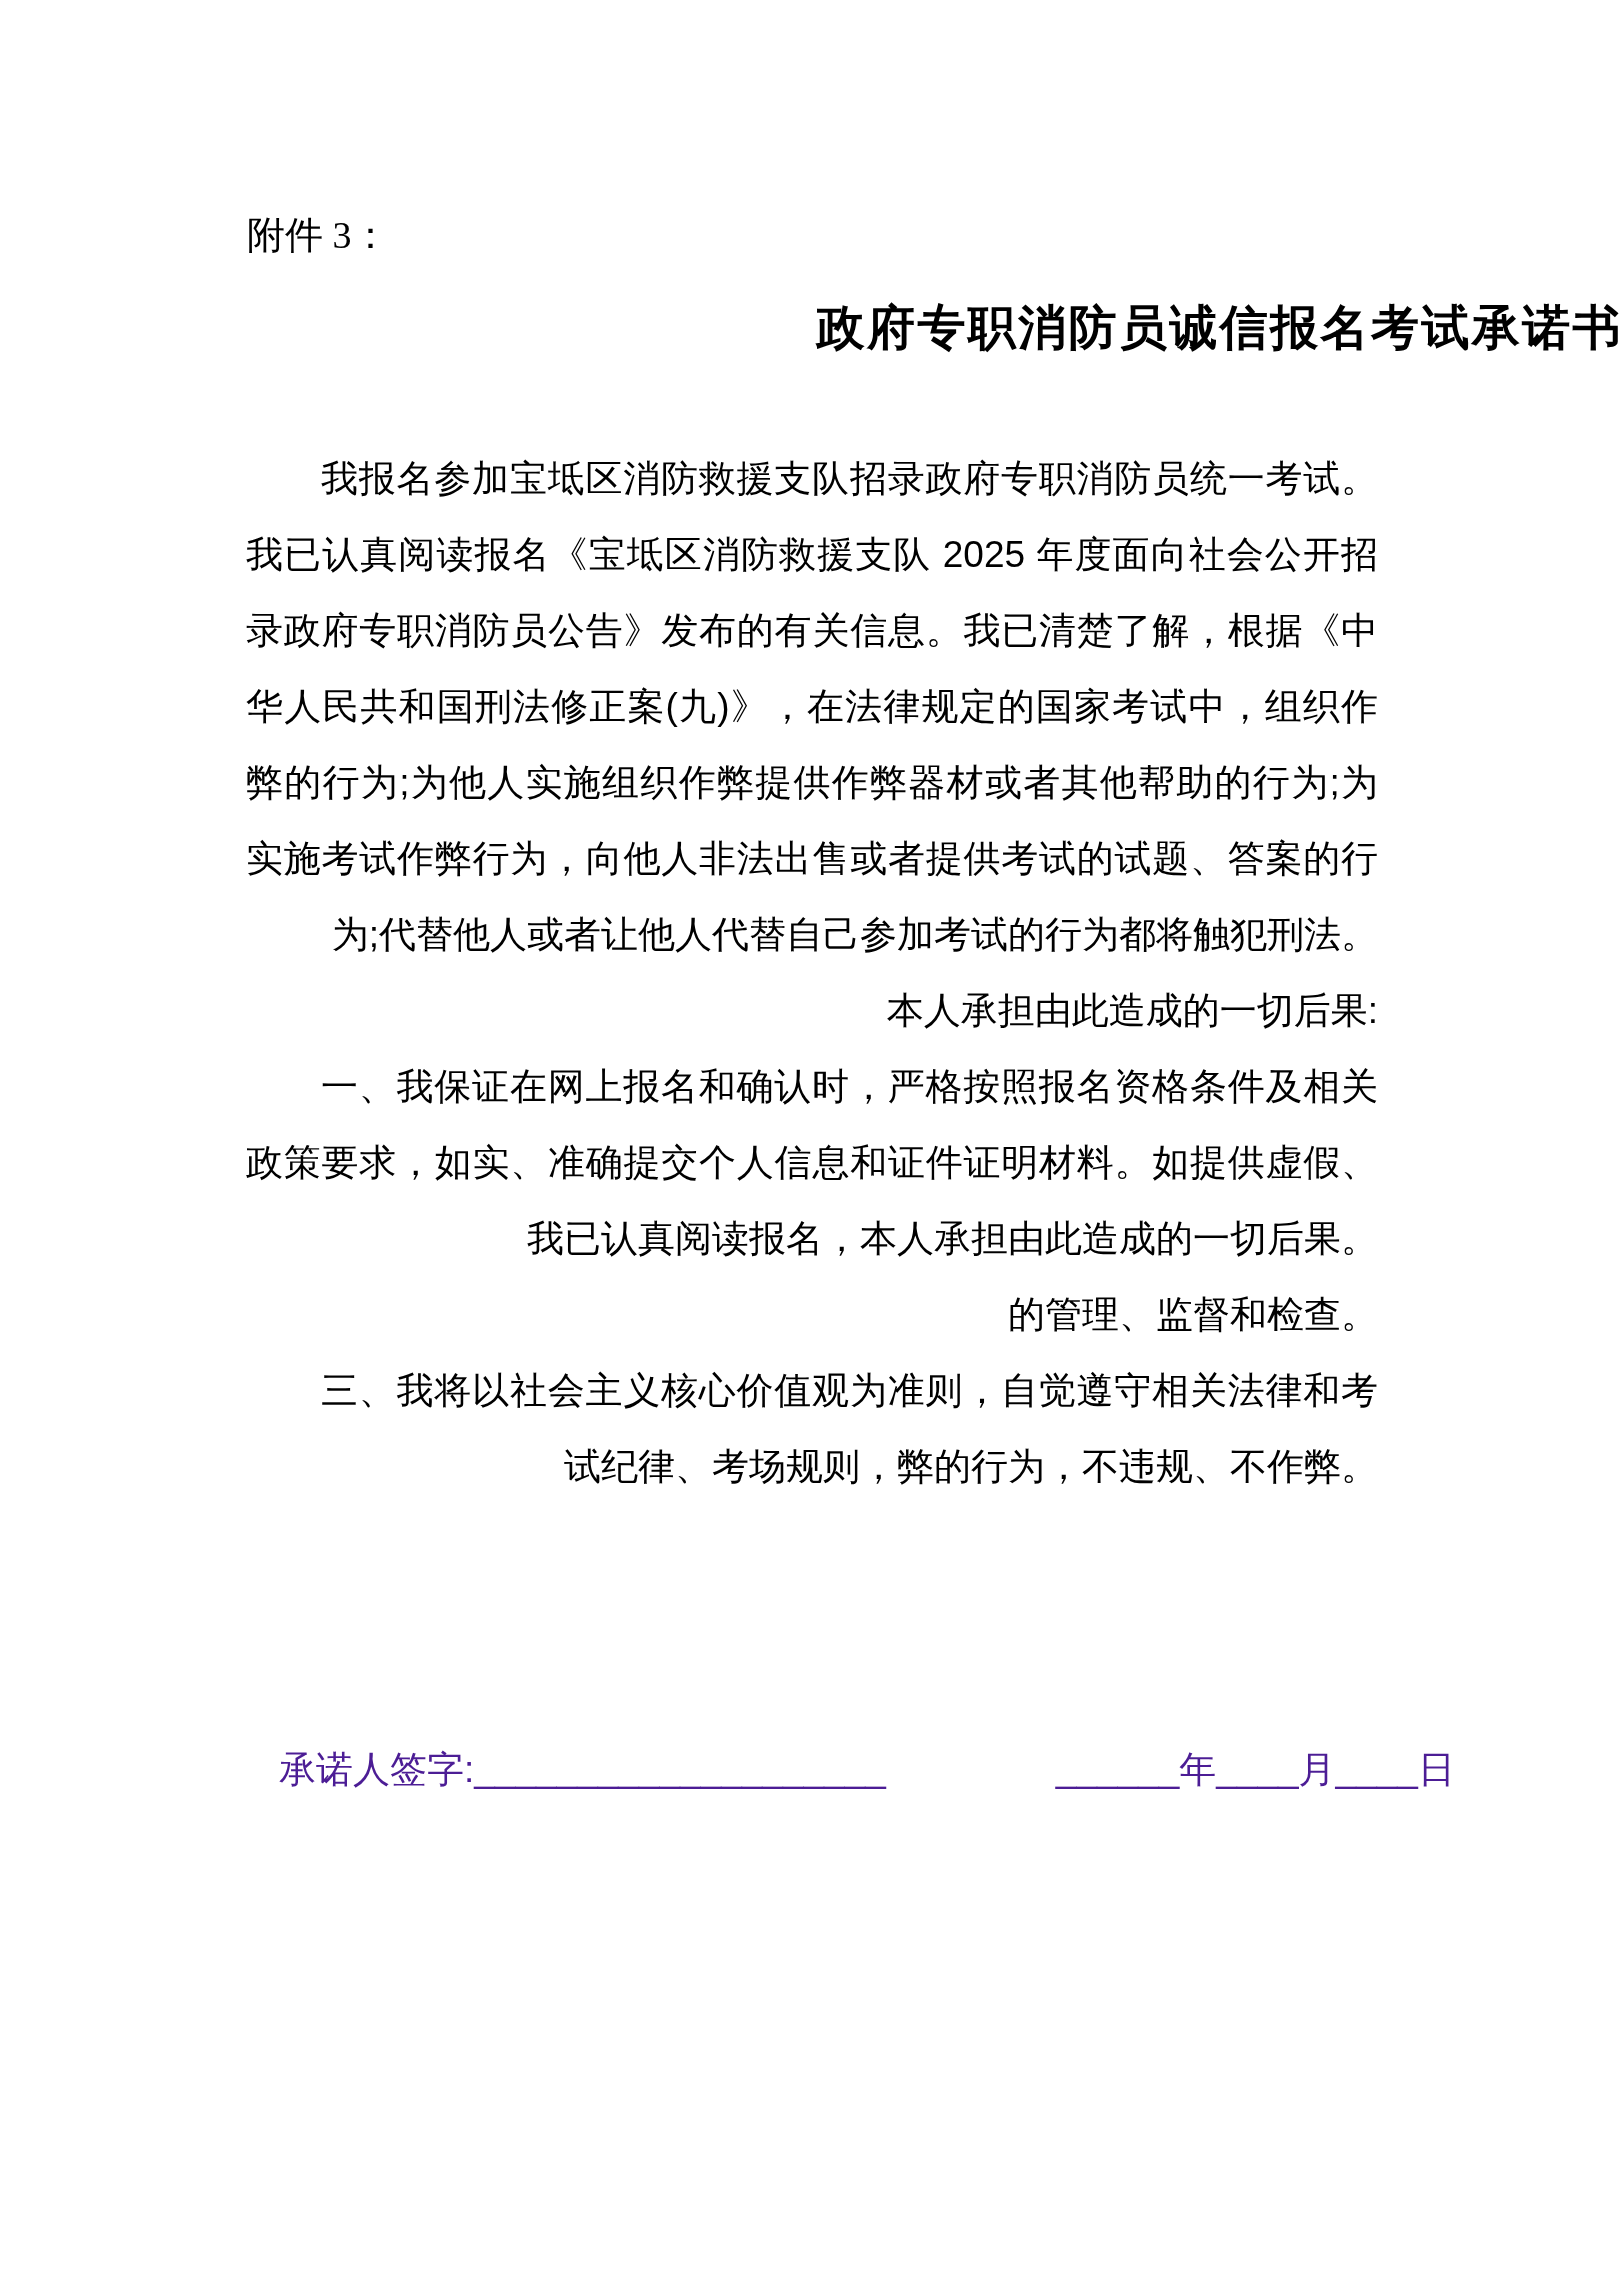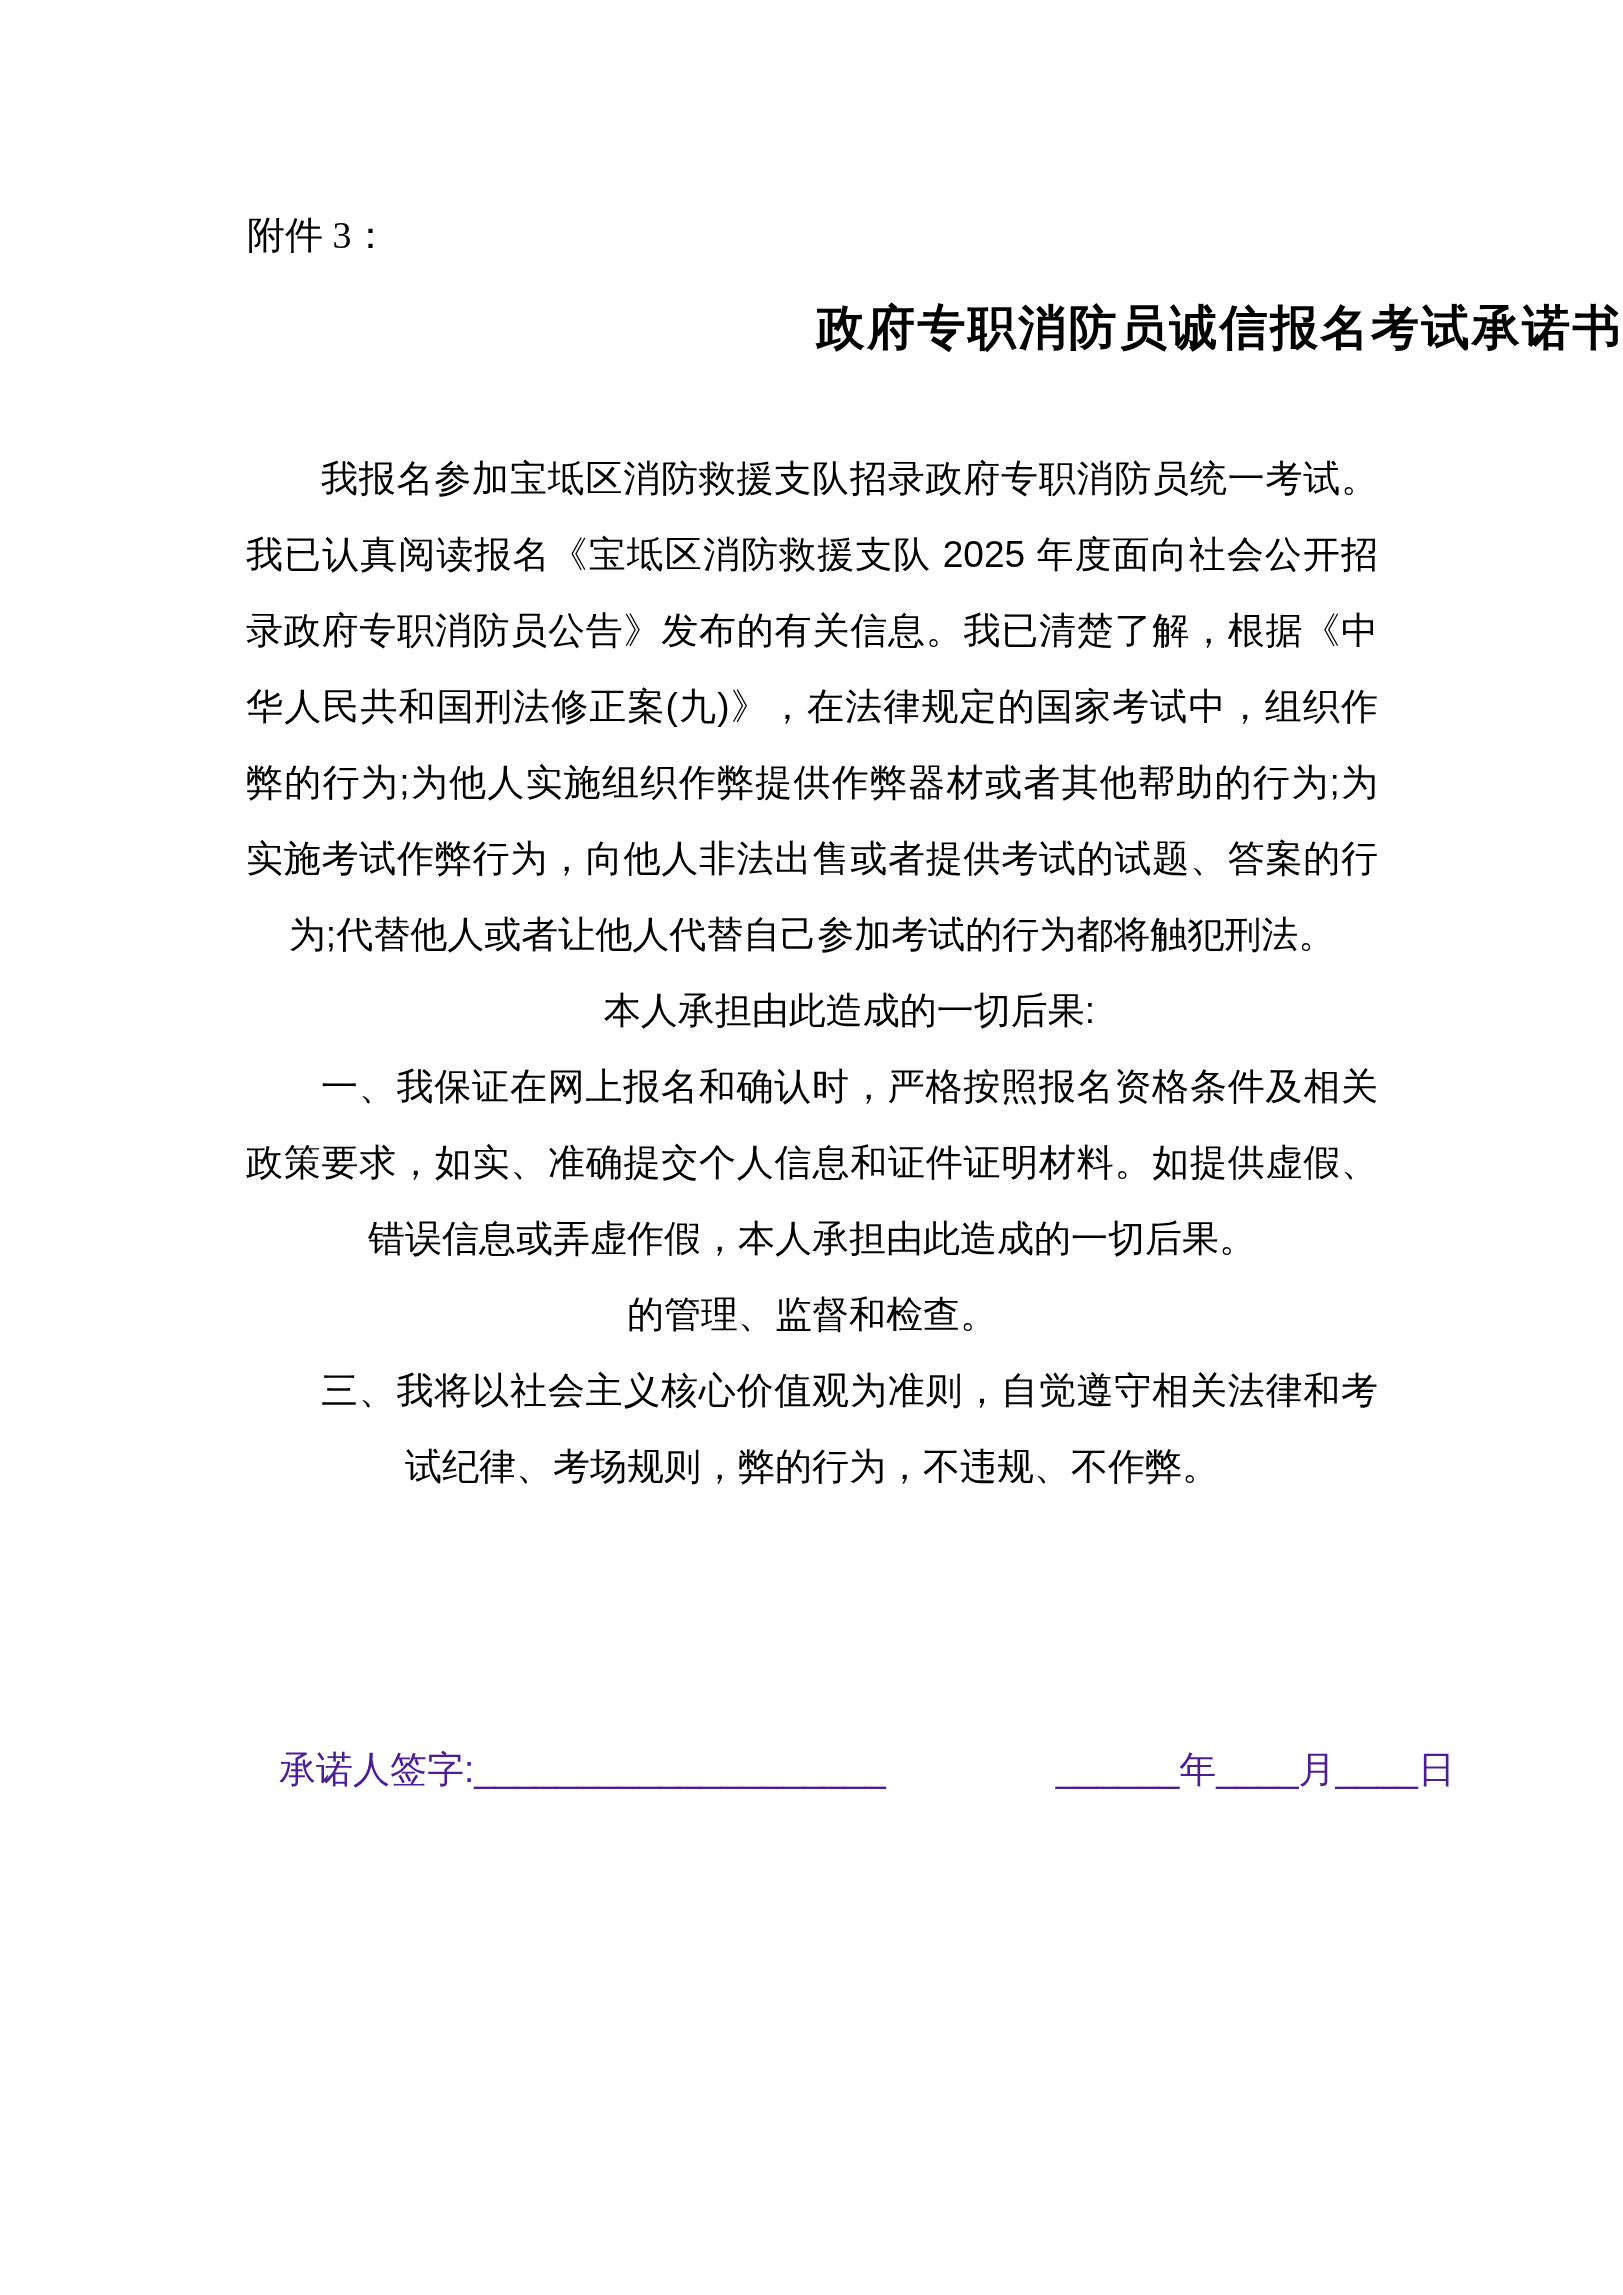--- a/index.html
+++ b/index.html
@@ -43,21 +43,21 @@
     position: absolute;
     left: 246px;
     top: 441px;
     width: 1132px;
   }
   .body-line {
     height: 76px;
     line-height: 76px;
     font-size: 37px;
     color: #000000;
-    text-align: center;
+    text-align: right;
   }
   .body-line.full {
     text-align: justify;
     text-align-last: justify;
     text-justify: inter-character;
   }
   .body-line.indent {
     text-indent: 75px;
   }
   .signature-row {
@@ -90,21 +90,21 @@
     <div class="body-line indent full">我报名参加宝坻区消防救援支队招录政府专职消防员统一考试。</div>
     <div class="body-line full">我已认真阅读报名《宝坻区消防救援支队 2025 年度面向社会公开招</div>
     <div class="body-line full">录政府专职消防员公告》发布的有关信息。我已清楚了解，根据《中</div>
     <div class="body-line full">华人民共和国刑法修正案(九)》，在法律规定的国家考试中，组织作</div>
     <div class="body-line full">弊的行为;为他人实施组织作弊提供作弊器材或者其他帮助的行为;为</div>
     <div class="body-line full">实施考试作弊行为，向他人非法出售或者提供考试的试题、答案的行</div>
     <div class="body-line">为;代替他人或者让他人代替自己参加考试的行为都将触犯刑法。</div>
     <div class="body-line indent">本人承担由此造成的一切后果:</div>
     <div class="body-line indent full">一、我保证在网上报名和确认时，严格按照报名资格条件及相关</div>
     <div class="body-line full">政策要求，如实、准确提交个人信息和证件证明材料。如提供虚假、</div>
-    <div class="body-line">错误信息或弄虚作假，本人承担由此造成的一切后果。</div>
+    <div class="body-line">我已认真阅读报名，本人承担由此造成的一切后果。</div>
     <div class="body-line">的管理、监督和检查。</div>
     <div class="body-line indent full">三、我将以社会主义核心价值观为准则，自觉遵守相关法律和考</div>
     <div class="body-line">试纪律、考场规则，弊的行为，不违规、不作弊。</div>
   </div>
 
   <div class="signature-row"><span>承诺人签字:</span><span>____________________</span><span class="sig-gap"></span><span>______年____月____日</span></div>
 
 </div>
 
 

